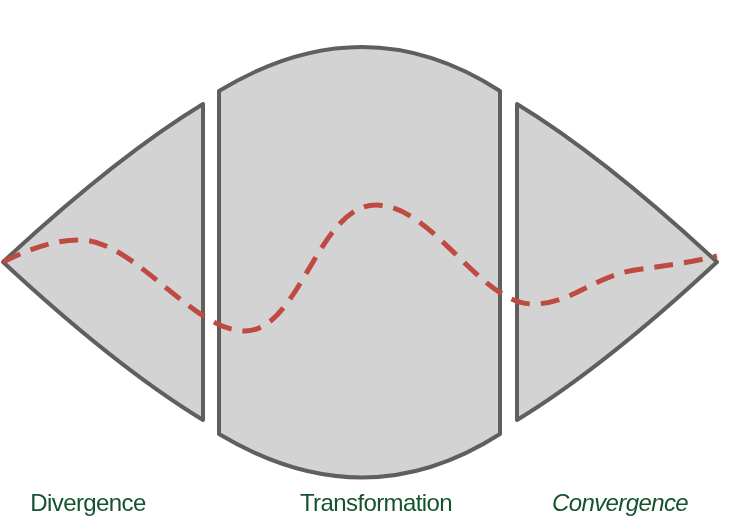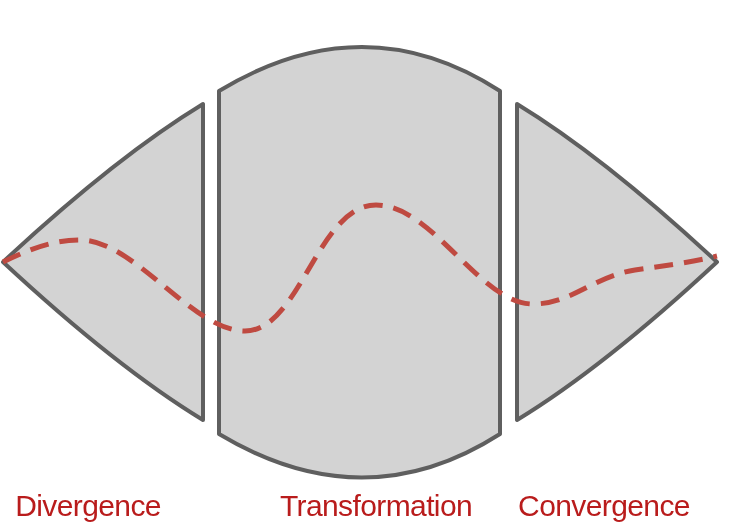--- a/index.html
+++ b/index.html
@@ -30,28 +30,28 @@
     stroke: #bf4a41;
     stroke-width: 5;
     stroke-dasharray: 19 11;
     stroke-linecap: butt;
     stroke-linejoin: round;
   }
   .stage-label {
     position: absolute;
     top: 489px;
     transform: translateX(-50%);
-    font-size: 30px;
+    font-size: 24px;
     letter-spacing: -0.6px;
-    color: #b91c1c;
+    color: #14532d;
     white-space: nowrap;
   }
   .label-divergence   { left: 88px;  }
   .label-transformation { left: 376px; }
-  .label-convergence  { left: 604px; }
+  .label-convergence  { left: 620px; font-style: italic; }
 </style>
 </head>
 <body>
 
 <svg class="stage-canvas" width="730" height="530" viewBox="0 0 730 530" xmlns="http://www.w3.org/2000/svg">
 
   <path class="section" d="M 3 262 Q 116 157 203 104 L 203 420 Q 116 367 3 262 Z"></path>
 
   <path class="section" d="M 219 91 Q 364 3 500 91 L 500 434 Q 364 521 219 434 Z"></path>
 

